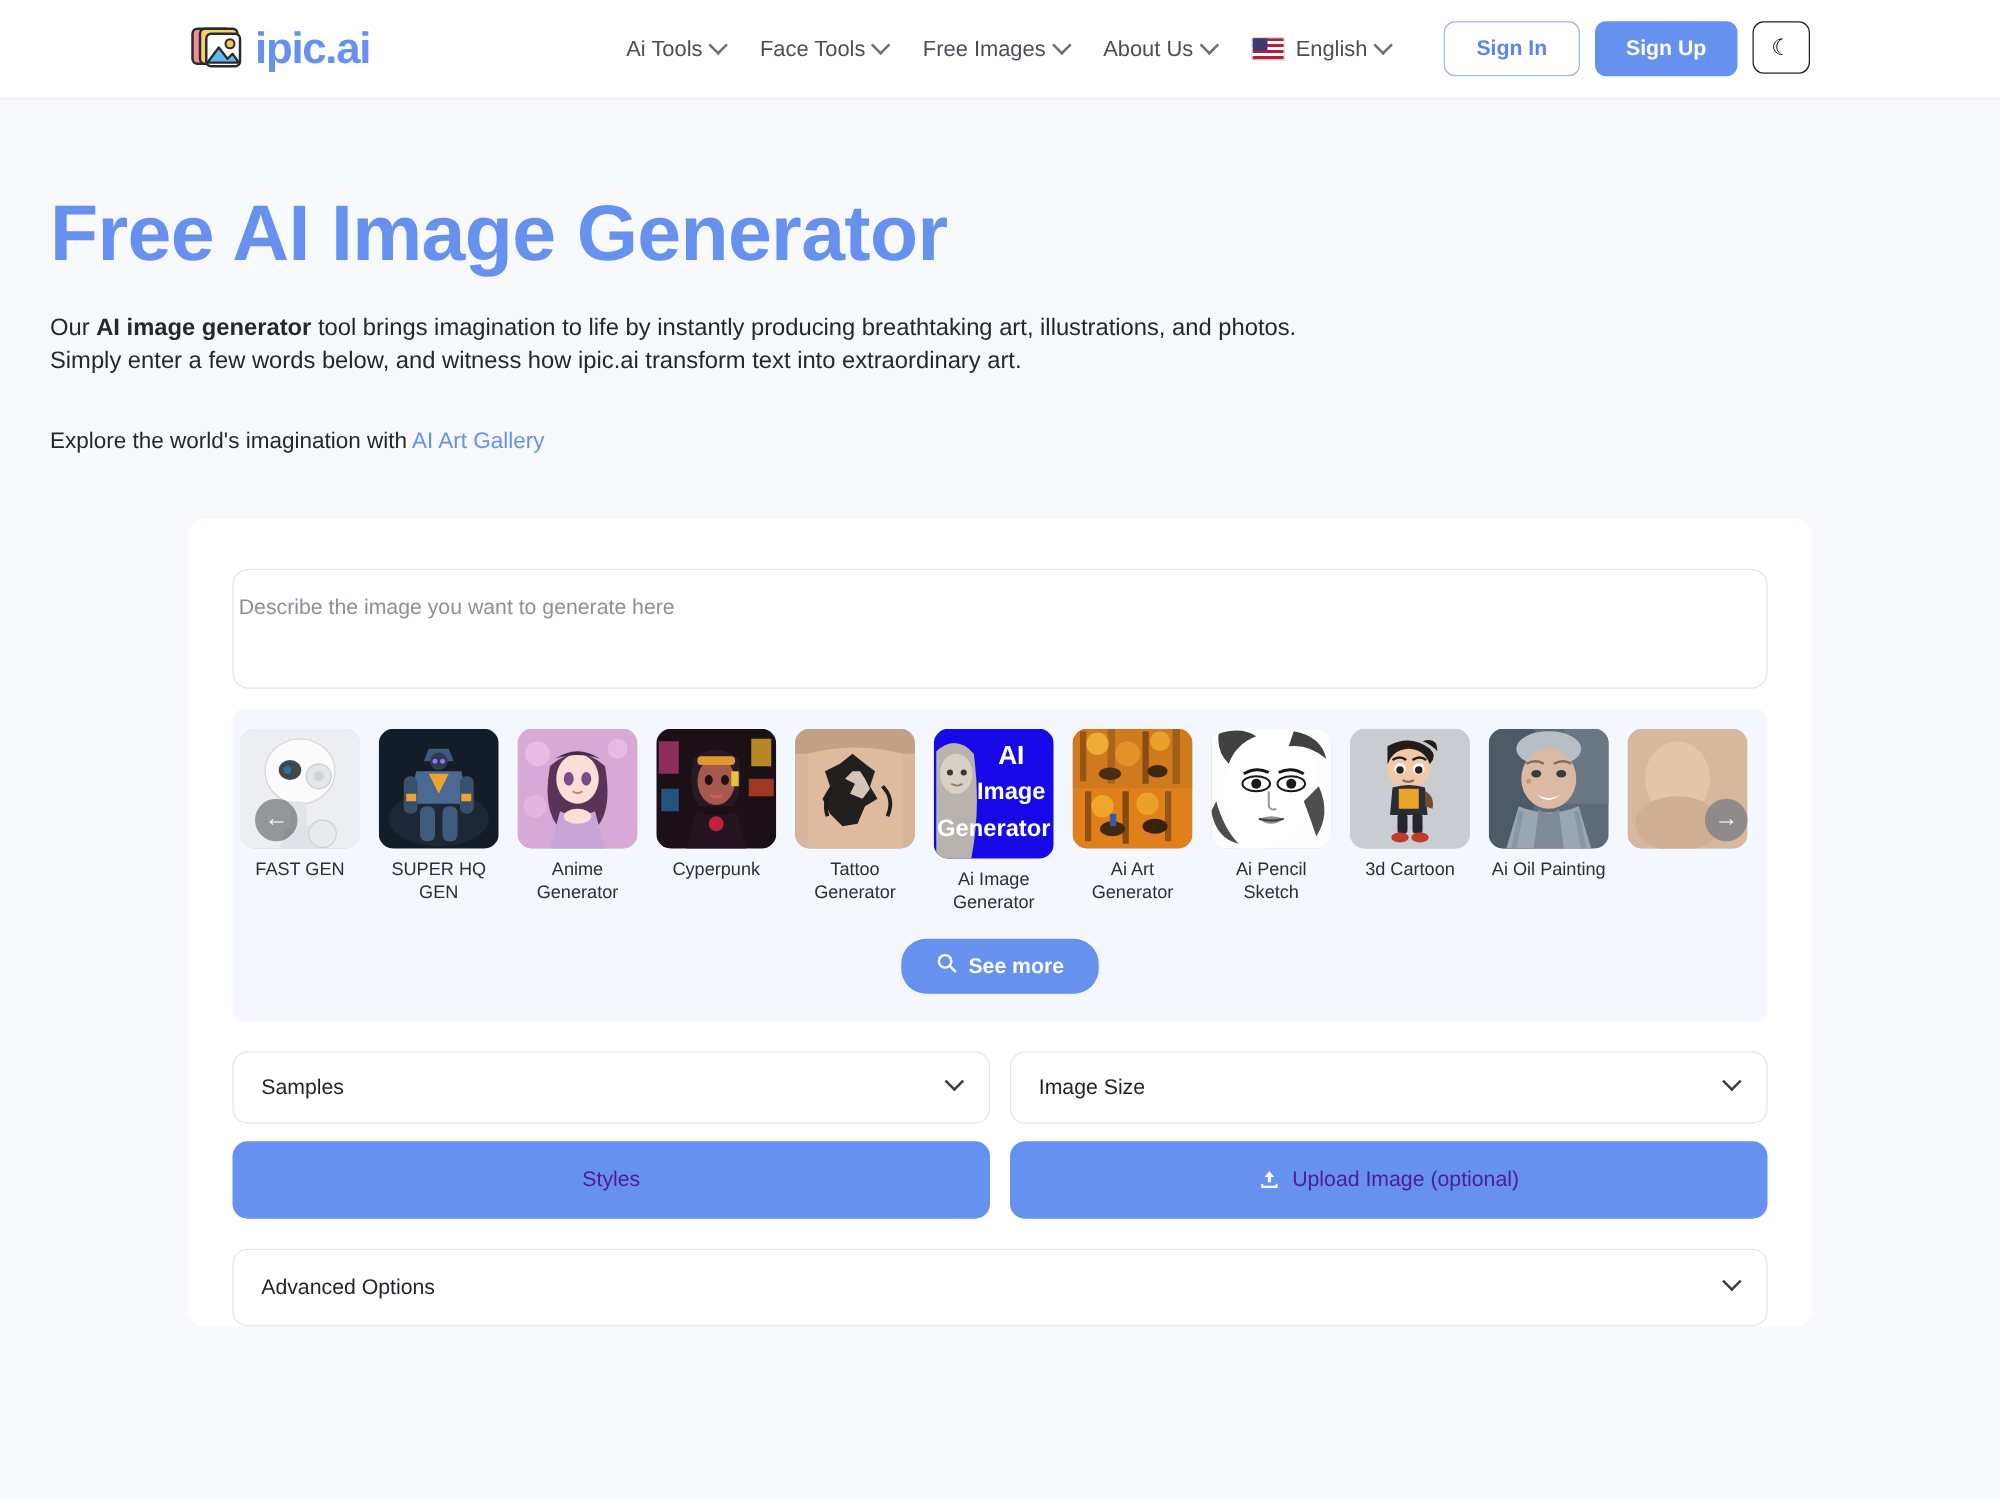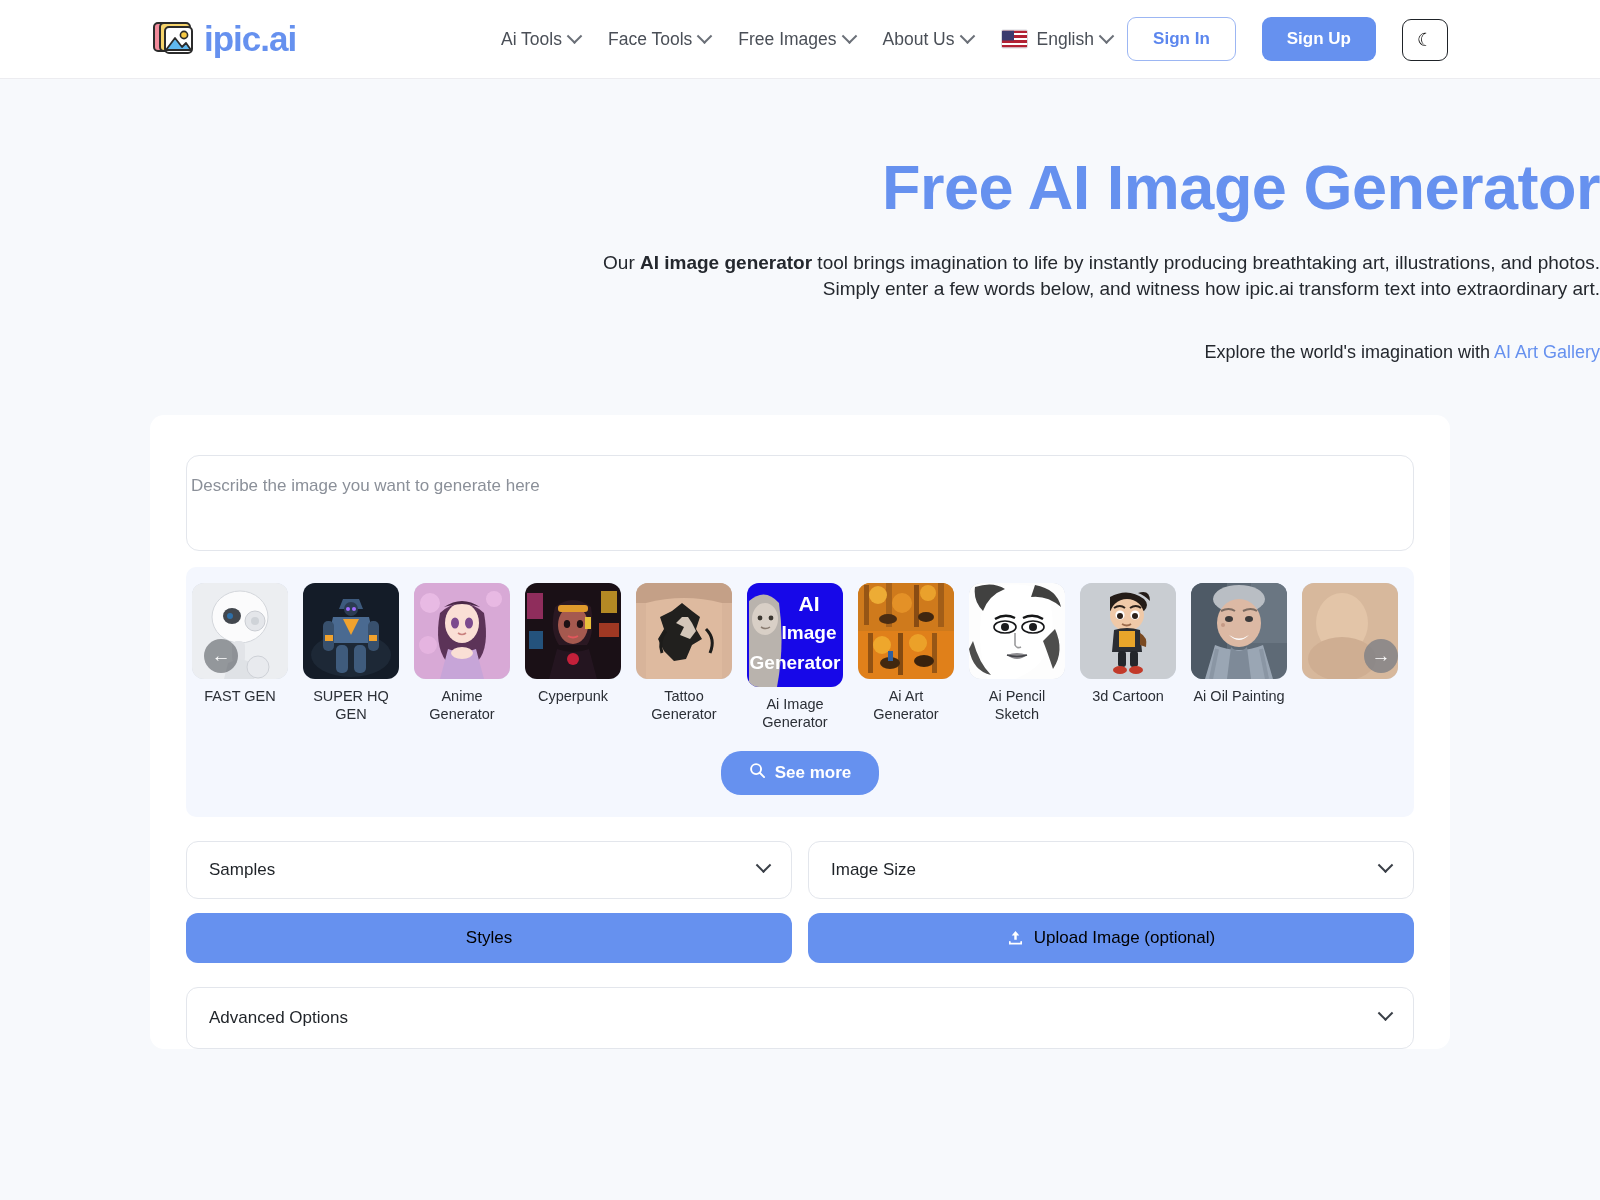--- a/index.html
+++ b/index.html
@@ -51,40 +51,40 @@
     position: relative; overflow: hidden;
     border: 1px solid #d9d9de;
   }
   .flag::before {
     content: ""; position: absolute; left: 0; top: 0;
     width: 12px; height: 10px; background: #3c3b6e;
   }
   .lang { margin-left: 2px; }
   .auth {
     position: absolute; right: 152px; top: 50%; transform: translateY(-50%);
-    display: flex; align-items: flex-end; gap: 26px;
+    display: flex; align-items: flex-start; gap: 12px;
   }
   .btn-signin {
     border: 1px solid #9cb6f3; background: #fff; color: #5b86ee;
     font-size: 17px; font-weight: bold; border-radius: 9px;
     padding: 11px 25px; cursor: pointer; white-space: nowrap;
   }
   .btn-signup {
     border: none; background: #6691ef; color: #fff;
     font-size: 17px; font-weight: bold; border-radius: 9px;
     padding: 12px 25px; cursor: pointer; white-space: nowrap;
   }
   .btn-theme {
     width: 46px; height: 42px; border: 1.6px solid #1f2328; background: #fff;
     border-radius: 9px; display: flex; align-items: center; justify-content: center;
     cursor: pointer; font-size: 18px; line-height: 1;
   }
 
   
-  .hero { text-align: right; padding-top: 74px; }
+  .hero { text-align: left; padding-top: 74px; padding-left: 40px; }
   .hero h1 {
     font-size: 63px; font-weight: bold; color: #6691ef;
     letter-spacing: -0.5px; line-height: 1.1;
   }
   .hero-sub {
     margin-top: 28px; font-size: 19px; color: #24282e; line-height: 1.35;
   }
   .hero-sub b { font-weight: bold; }
   .hero-explore { margin-top: 40px; font-size: 18px; color: #24282e; }
   .hero-explore a { color: #6691ef; text-decoration: none; cursor: pointer; }
@@ -150,21 +150,21 @@
     padding: 0 22px; font-size: 17px; color: #1f2328; cursor: pointer;
     justify-content: space-between;
   }
   .chev-lg {
     width: 11px; height: 11px;
     border-right: 2px solid #3a3f47; border-bottom: 2px solid #3a3f47;
     transform: rotate(45deg) translate(-3px,-3px);
   }
   .row-btns { display: flex; gap: 16px; margin-top: 14px; }
   .btn-blue {
-    flex: 1; height: 50px; background: #6691ef; color: #000000; border: none;
+    flex: 1; height: 62px; background: #6691ef; color: #4c1d95; border: none;
     border-radius: 12px; font-size: 17px; cursor: pointer;
     display: flex; align-items: center; justify-content: center; gap: 10px;
     font-family: "Liberation Sans", sans-serif;
   }
   .adv {
     margin-top: 24px; height: 62px; border: 1px solid #e3e6ec; border-radius: 12px;
     display: flex; align-items: center; justify-content: space-between;
     padding: 0 22px; font-size: 17px; cursor: pointer;
   }
   .upload-icon { display: inline-block; width: 17px; height: 17px; }

